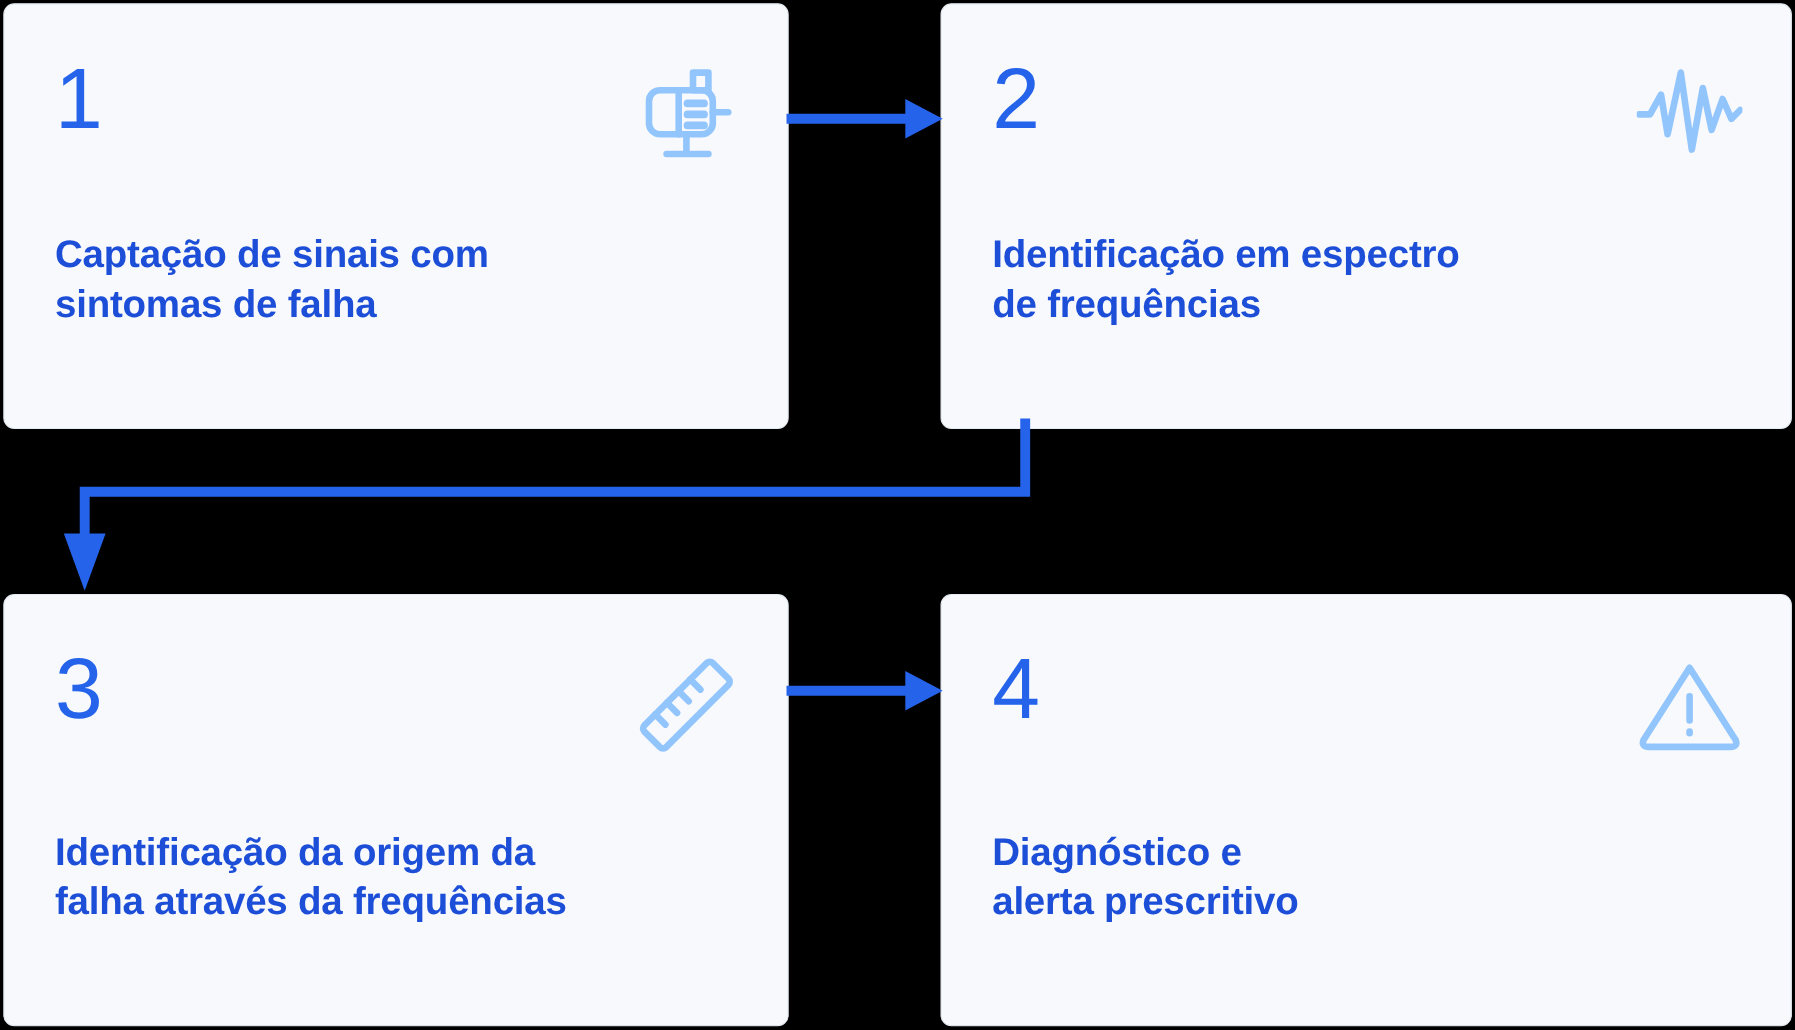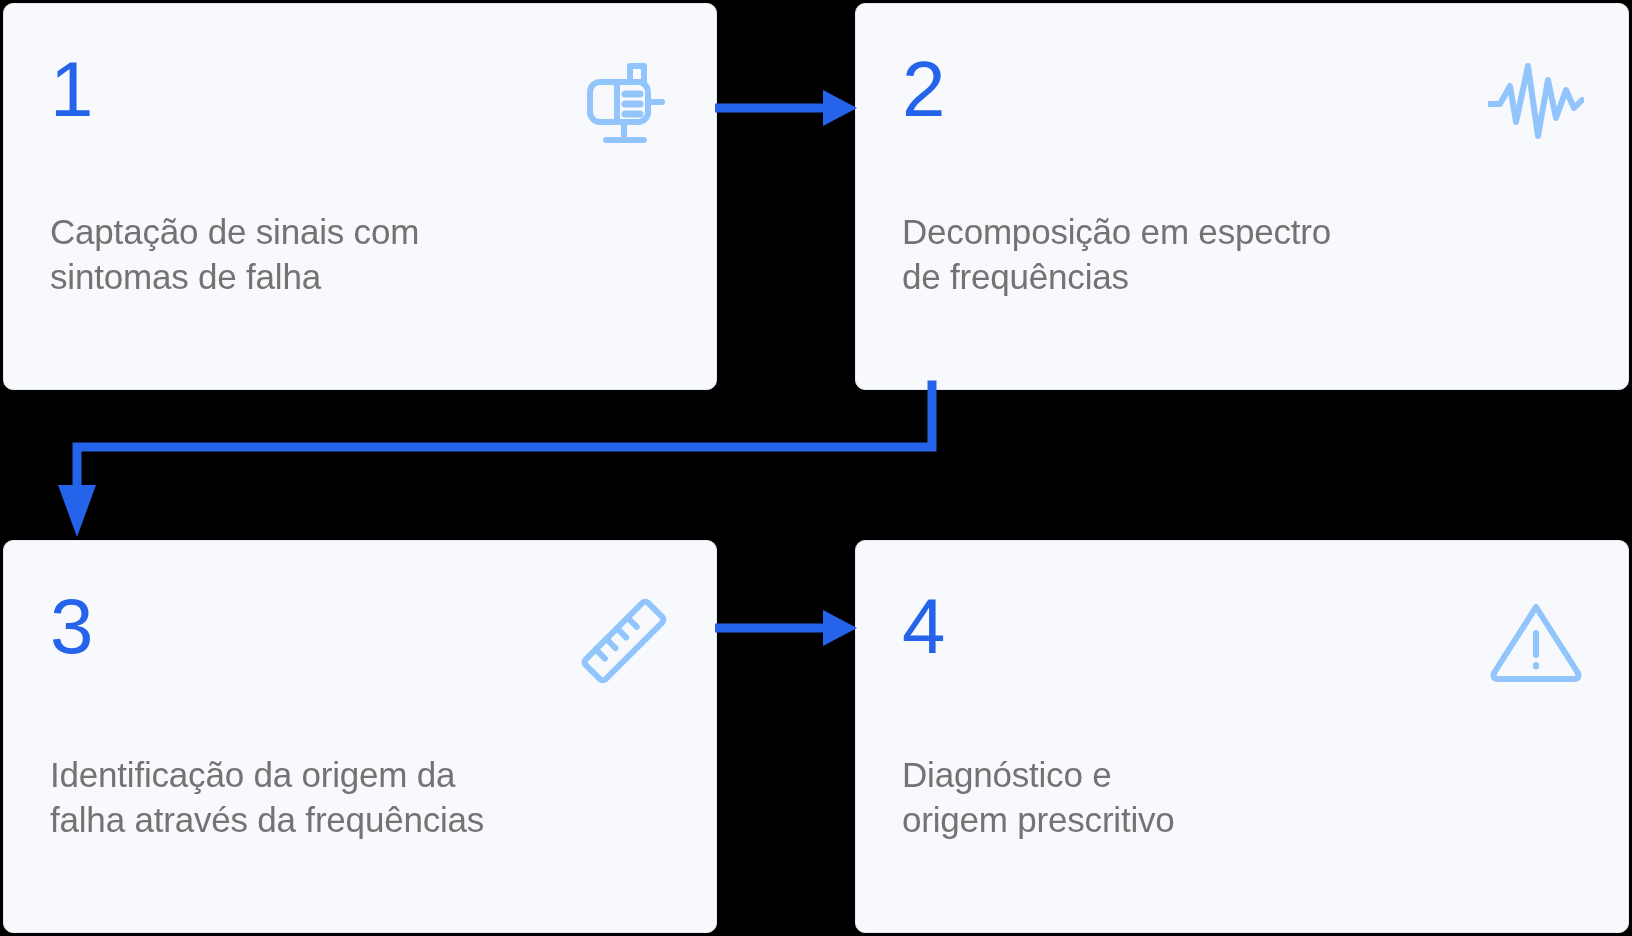--- a/index.html
+++ b/index.html
@@ -54,22 +54,22 @@
     font-family: "Liberation Sans", sans-serif;
   }
 
   .card-title {
     position: absolute;
     left: 46px;
     right: 34px;
     top: 206px;
     font-size: 35px;
     line-height: 1.28;
-    font-weight: 400;
-    color: #737373;
+    font-weight: 700;
+    color: #1d4ed8;
     letter-spacing: -0.2px;
     white-space: pre-line;
   }
   .card-3 .card-title,
   .card-4 .card-title { top: 212px; }
 
   .card-icon {
     position: absolute;
     right: 44px;
     top: 52px;
@@ -118,21 +118,21 @@
   <div class="card card-2">
     <div class="card-inner">
       <div class="card-num">2</div>
 
       <div class="card-icon">
         <svg viewBox="0 0 96 96" fill="none" stroke="currentColor" stroke-width="6" stroke-linecap="round" stroke-linejoin="round">
           <polyline points="2,48 12,48 22,30 28,66 40,10 50,80 60,24 68,62 78,34 86,52 94,44"></polyline>
         </svg>
       </div>
 
-      <div class="card-title">Decomposição em espectro
+      <div class="card-title">Identificação em espectro
 de frequências</div>
     </div>
   </div>
 
   <div class="card card-3">
     <div class="card-inner">
       <div class="card-num">3</div>
 
       <div class="card-icon">
         <svg viewBox="0 0 96 96" fill="none" stroke="currentColor" stroke-width="6" stroke-linecap="round" stroke-linejoin="round">
@@ -157,21 +157,21 @@
 
       <div class="card-icon">
         <svg viewBox="0 0 96 96" fill="none" stroke="currentColor" stroke-width="6" stroke-linecap="round" stroke-linejoin="round">
           <path d="M48 14 L90 80 Q92 86 85 86 L11 86 Q4 86 6 80 Z"></path>
           <line x1="48" y1="40" x2="48" y2="62"></line>
           <line x1="48" y1="72" x2="48" y2="73.5"></line>
         </svg>
       </div>
 
       <div class="card-title">Diagnóstico e
-origem prescritivo</div>
+alerta prescritivo</div>
     </div>
   </div>
 
   <div class="conn arrow-h-1">
     <svg width="150" height="60" viewBox="0 0 150 60" fill="none">
       <line x1="2" y1="30" x2="116" y2="30" stroke="#2563eb" stroke-width="9"></line>
       <polygon points="110,12 144,30 110,48" fill="#2563eb"></polygon>
     </svg>
   </div>
 

